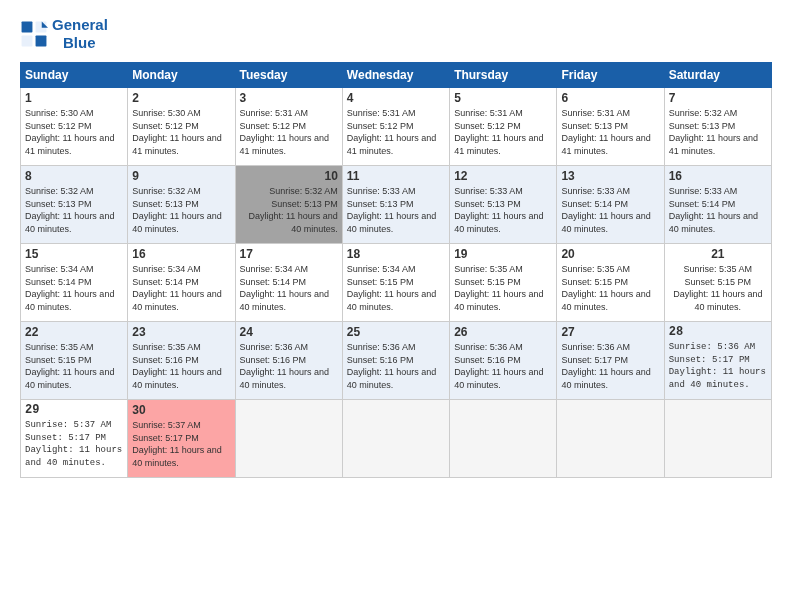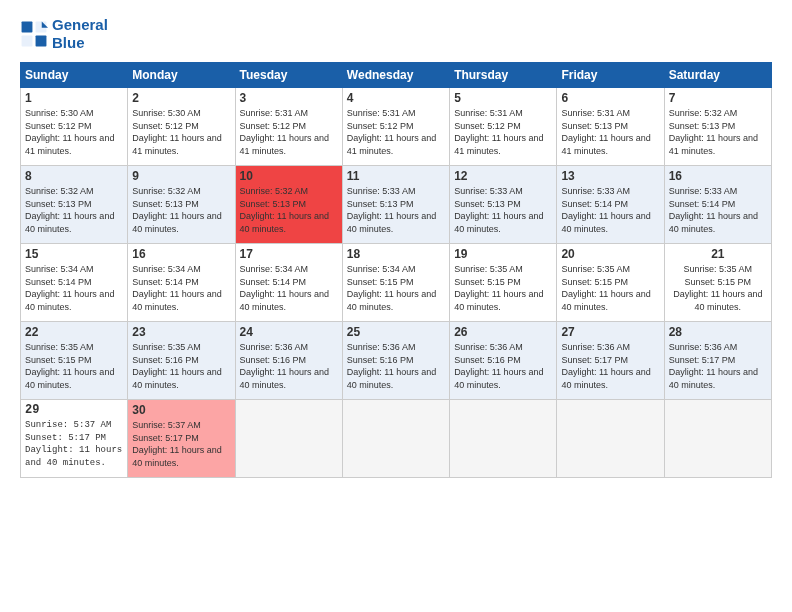--- a/index.html
+++ b/index.html
@@ -95,21 +95,21 @@
     <div class="logo">
       <svg class="logo-icon" viewBox="0 0 36 36">
         <rect x="2" y="2" width="14" height="14" fill="#1a5fa8" rx="1"></rect>
         <rect x="20" y="2" width="14" height="14" fill="#e8f0fb" rx="1"></rect>
         <rect x="2" y="20" width="14" height="14" fill="#e8f0fb" rx="1"></rect>
         <rect x="20" y="20" width="14" height="14" fill="#1a5fa8" rx="1"></rect>
         <polygon points="28,2 36,10 28,10" fill="#1a5fa8"></polygon>
       </svg>
       <div>
         <div style="font-size:15px;font-weight:bold;color:#1a5fa8;line-height:1.2;">General</div>
-        <div style="font-size:15px;font-weight:bold;color:#1a5fa8;line-height:1.2;">Blue</div>
+        <div style="font-size:15px;font-weight:bold;color:#1a5fa8;line-height:1.2;margin-left:11px;">Blue</div>
       </div>
     </div>
   </div>
 
   <table>
     <thead>
       <tr>
       <th>Sunday</th>
           <th>Monday</th>
           <th>Tuesday</th>
@@ -188,21 +188,21 @@
         </div>
       </td>
           <td style="background: rgb(234, 240, 248);">
         <span class="day-num">9</span>
         <div class="day-info">
           Sunrise: 5:32 AM<br>
           Sunset: 5:13 PM<br>
           Daylight: 11 hours and 40 minutes.
         </div>
       </td>
-          <td style="background: #ef4444;">
+          <td style="background: #a3a3a3; text-align: right;">
         <span class="day-num">10</span>
         <div class="day-info">
           Sunrise: 5:32 AM<br>
           Sunset: 5:13 PM<br>
           Daylight: 11 hours and 40 minutes.
         </div>
       </td>
           <td style="background: rgb(234, 240, 248);">
         <span class="day-num">11</span>
         <div class="day-info">
@@ -336,21 +336,21 @@
         </div>
       </td>
           <td style="background: rgb(234, 240, 248);">
         <span class="day-num">27</span>
         <div class="day-info">
           Sunrise: 5:36 AM<br>
           Sunset: 5:17 PM<br>
           Daylight: 11 hours and 40 minutes.
         </div>
       </td>
-          <td style="background: rgb(234, 240, 248);">
+          <td style="background: rgb(234, 240, 248); font-family: Liberation Mono, monospace;">
         <span class="day-num">28</span>
         <div class="day-info">
           Sunrise: 5:36 AM<br>
           Sunset: 5:17 PM<br>
           Daylight: 11 hours and 40 minutes.
         </div>
       </td>
         </tr>
         <tr>
           <td style="background: rgb(255, 255, 255); font-family: Liberation Mono, monospace;">

